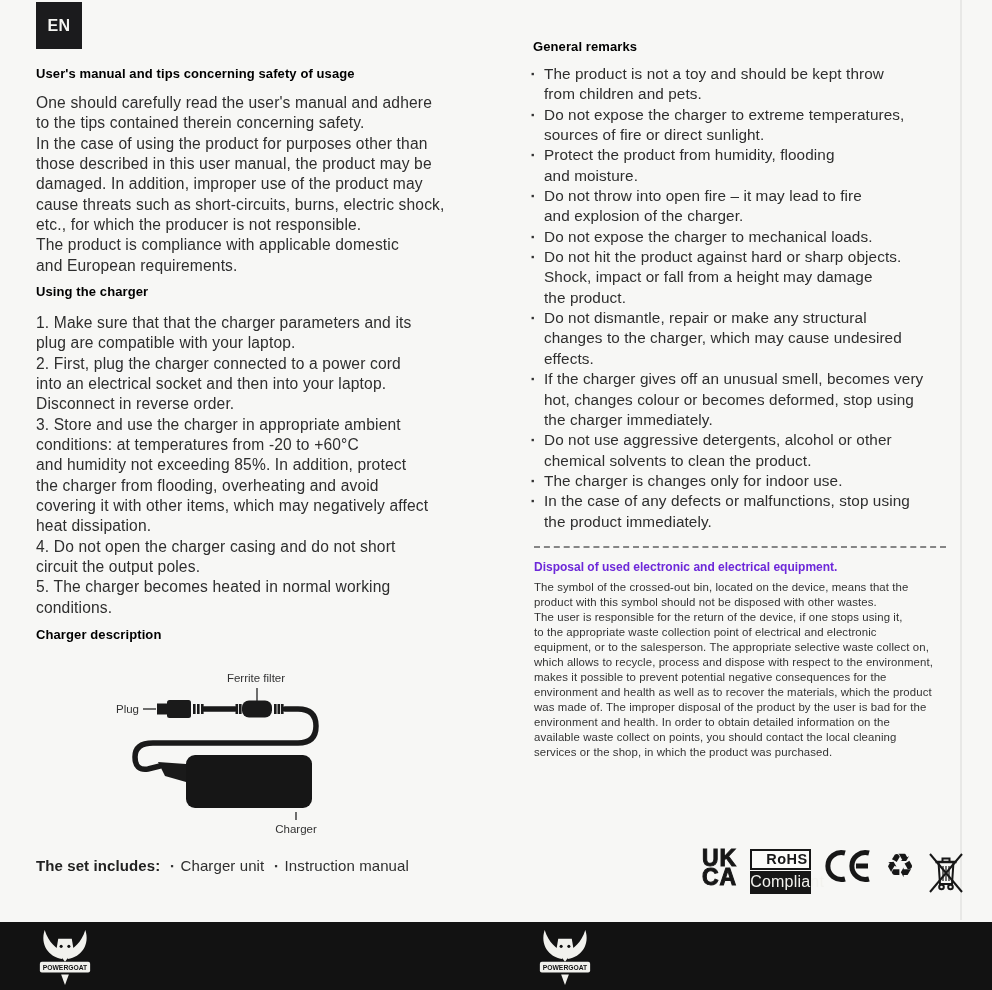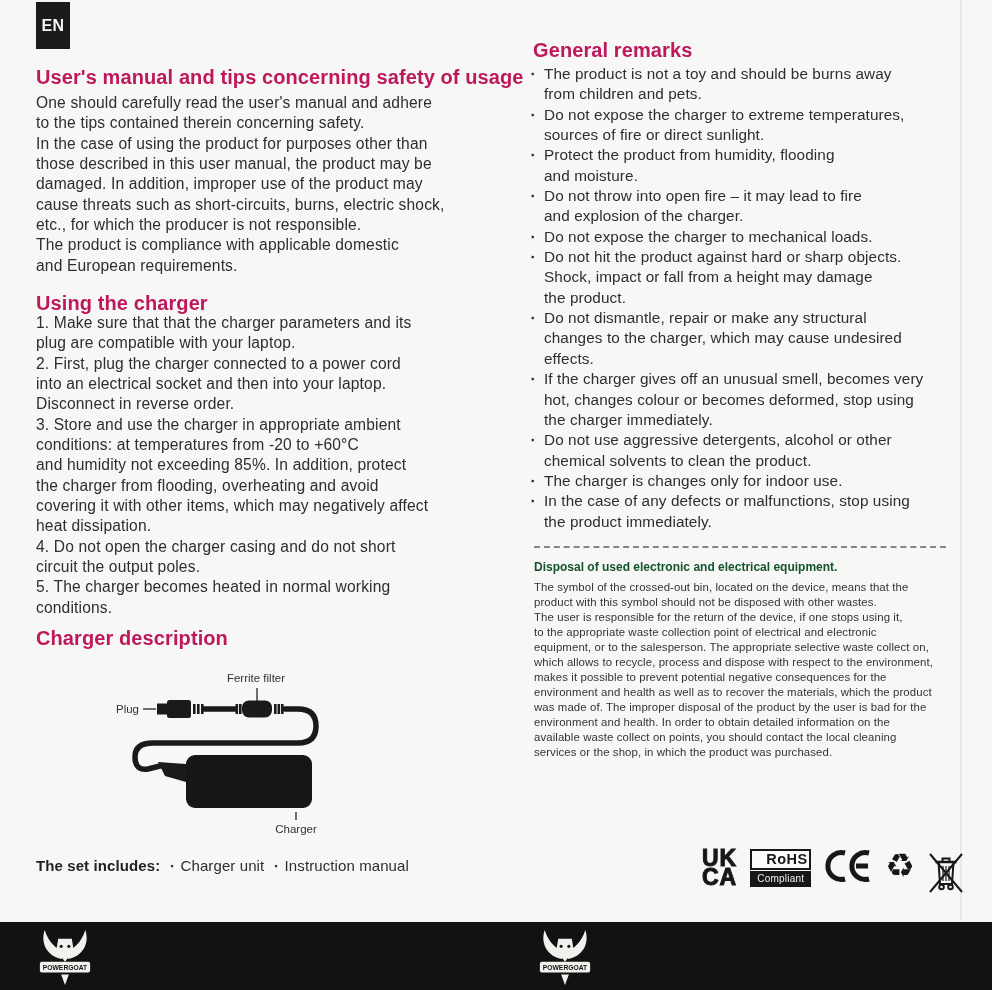--- a/index.html
+++ b/index.html
@@ -5,56 +5,56 @@
   html,body{margin:0;padding:0;}
   body{
     width:992px;height:990px;position:relative;overflow:hidden;
     background:#f7f7f5;
     font-family:"Liberation Sans", sans-serif;
     color:#2d2d2d;
   }
   .abs{position:absolute;}
   
   .en-badge{
-    left:36px;top:2px;width:34px;height:47px;background:#1b1b1d;color:#f5f5f2;
+    left:36px;top:2px;width:46px;height:47px;background:#1b1b1d;color:#f5f5f2;
     display:flex;align-items:center;justify-content:center;
     font-weight:bold;font-size:16px;letter-spacing:.5px;
   }
   
-  .h{font-size:20px;font-weight:bold;color:#be185d;letter-spacing:.1px;white-space:nowrap;}
+  .h{font-size:13px;font-weight:bold;color:#000000;letter-spacing:.1px;white-space:nowrap;}
   .body-text{
     font-size:15.6px;line-height:20.35px;letter-spacing:.15px;
     white-space:pre-line;width:445px;color:#2e2e2e;
   }
   .sec1-title{left:36px;top:66px;}
   .p1{left:36px;top:93px;}
-  .sec2-title{left:36px;top:292px;}
+  .sec2-title{left:36px;top:284px;}
   .p2{left:36px;top:313px;}
   .sec3-title{left:36px;top:627px;}
   .diagram{left:36px;top:658px;}
   .diagram text{font-family:"Liberation Sans",sans-serif;font-size:11.5px;fill:#333;}
   
   .set-line{left:36px;top:857px;font-size:15px;letter-spacing:.1px;color:#2e2e2e;white-space:nowrap;}
   .set-line .lbl{font-weight:bold;color:#222;}
   .sq{font-size:9px;vertical-align:2px;margin:0 7px 0 10px;color:#333;}
   
   .gr-title{left:533px;top:39px;}
   .bullets{left:531px;top:64px;width:436px;}
   .b-item{display:flex;align-items:flex-start;}
   .b-dot{width:13px;font-size:9.5px;line-height:20.35px;color:#333;flex:none;}
   .b-txt{flex:1;font-size:15.3px;line-height:20.35px;letter-spacing:.1px;white-space:pre-line;color:#2e2e2e;}
   .divider{left:534px;top:546px;width:412px;border-top:2px dashed #858585;height:0;}
-  .disp-title{left:534px;top:560px;font-size:12px;font-weight:bold;color:#14532d;white-space:nowrap;}
+  .disp-title{left:534px;top:560px;font-size:12px;font-weight:bold;color:#6d28d9;white-space:nowrap;}
   .disp-body{left:534px;top:580px;width:440px;font-size:11.4px;line-height:15px;letter-spacing:.1px;white-space:pre-line;color:#333;}
   
   .marks{left:702px;top:849px;height:50px;display:flex;align-items:flex-start;gap:13px;}
   .ukca{font-weight:bold;font-size:23px;line-height:18.5px;letter-spacing:1px;color:#171717;-webkit-text-stroke:1px #171717;}
   .rohs{width:61px;}
   .rohs .rt{border:2.5px solid #171717;font-weight:bold;font-size:14.5px;text-align:center;padding:0 14px 1px;letter-spacing:.5px;color:#171717;background:#fbfbf9;}
-  .rohs .rb{background:#171717;color:#f2f2ee;font-size:10px;text-align:center;padding:2px 0 3px;letter-spacing:.2px;margin-top:1px;}
+  .rohs .rb{background:#171717;color:#f2f2ee;font-size:16px;text-align:center;padding:2px 0 3px;letter-spacing:.2px;margin-top:1px;}
   .recycle{font-family:"DejaVu Sans",sans-serif;font-size:33px;line-height:1;color:#171717;}
   .sr{position:absolute;width:1px;height:1px;overflow:hidden;clip:rect(0 0 0 0);}
   
   .footer{left:0;top:922px;width:992px;height:68px;background:#121212;}
   .goat1{left:36px;top:926px;}
   .goat2{left:536px;top:926px;}
   .goat text{font-family:"Liberation Sans",sans-serif;font-weight:bold;}
   
   .edge-line{left:960px;top:0;width:2px;height:920px;background:rgba(0,0,0,.06);}
 </style>
@@ -130,21 +130,21 @@
 <div class="abs set-line">
   <span class="lbl">The set includes:</span><span class="sq">▪</span><span>Charger unit</span><span class="sq">▪</span><span>Instruction manual</span>
 </div>
 
 <div class="abs h gr-title">General remarks</div>
 
 <div class="abs bullets">
 
     <div class="b-item">
       <span class="b-dot">▪</span>
-      <span class="b-txt">The product is not a toy and should be burns away
+      <span class="b-txt">The product is not a toy and should be kept throw
 from children and pets.</span>
     </div>
 
     <div class="b-item">
       <span class="b-dot">▪</span>
       <span class="b-txt">Do not expose the charger to extreme temperatures,
 sources of fire or direct sunlight.</span>
     </div>
 
     <div class="b-item">

